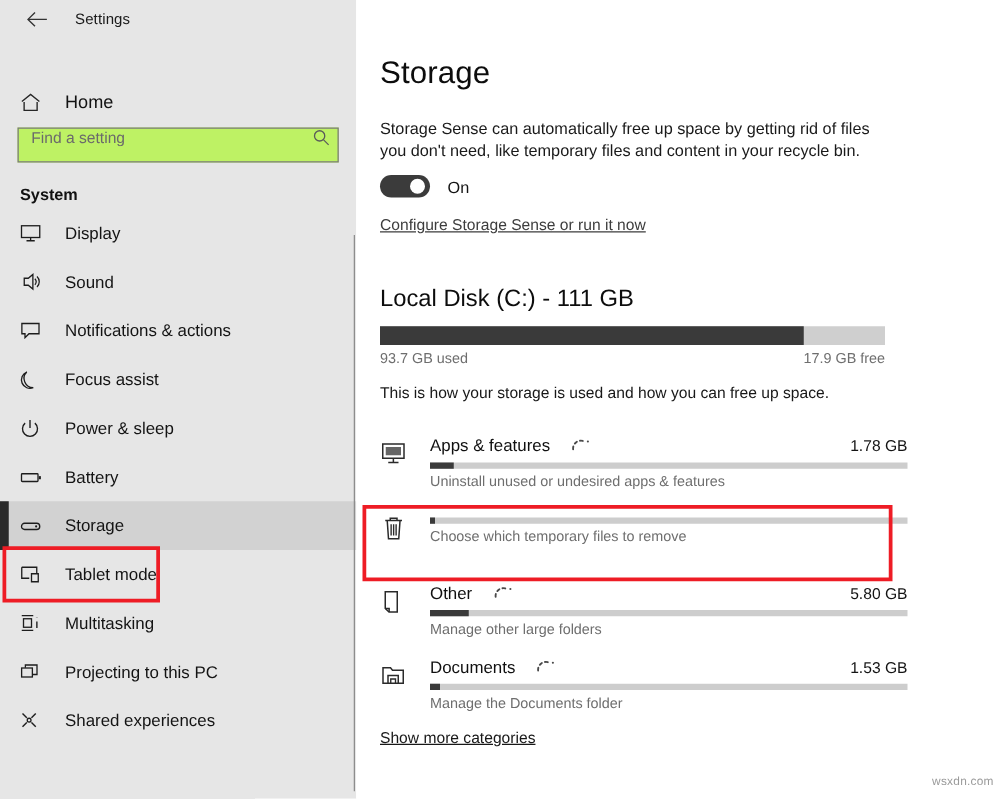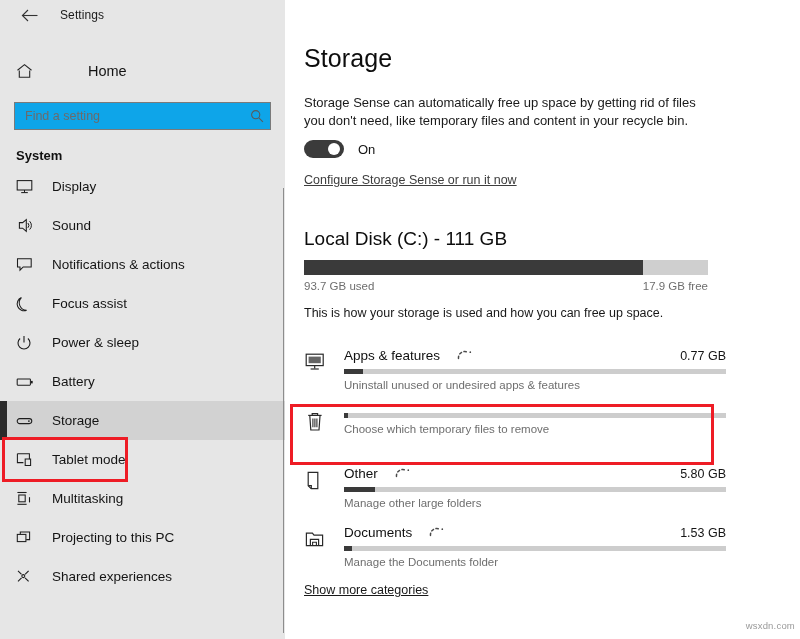--- a/index.html
+++ b/index.html
@@ -39,40 +39,39 @@
   }
   .titlebar-text {
     font-size: 12px;
     color: #1b1b1b;
     margin-left: 14px;
     letter-spacing: .1px;
   }
 
   .home-row {
     display: flex;
-    align-items: center;
+    align-items: flex-end;
     height: 38px;
     margin-top: 22px;
     padding-left: 16px;
-    gap: 36px;
   }
   .home-icon { width: 26px; color: #333; display:flex; align-items:center; }
   .home-label {
     font-size: 14.5px;
     color: #131313;
     margin-left: 10px;
   }
 
   .search-wrap {
     margin: 12px 14px 0 14px;
     height: 28px;
     border: 1px solid #7a7a7a;
-    background: #0ea5e9;
-    display: flex;
-    align-items: center;
+    background: #bef264;
+    display: flex;
+    align-items: flex-start;
     padding: 0 6px 0 10px;
   }
   .search-input {
     flex: 1;
     border: 0; outline: 0; background: transparent;
     font-family: "Liberation Sans", sans-serif;
     font-size: 12.5px;
     color: #4a4a4a;
   }
   .search-input::placeholder { color: #6b6b6b; opacity: 1; }
@@ -496,21 +495,21 @@
         </span>
         <div class="cat-body">
           <div class="cat-top">
             <span class="cat-name">Apps &amp; features</span>
             <span class="spinner">
               <svg width="18" height="10" viewBox="0 0 18 10" fill="none" aria-hidden="true">
                 <path d="M2.5 8.4 A6.2 6.2 0 0 1 11.8 2.4" stroke="#4a4a4a" stroke-width="1.5" stroke-linecap="round" stroke-dasharray="2.2 2.6" fill="none"></path>
                 <circle cx="14.3" cy="2.2" r="0.85" fill="#4a4a4a"></circle>
               </svg>
             </span>
-            <span class="cat-size">0.77 GB</span>
+            <span class="cat-size">1.78 GB</span>
           </div>
           <div class="cat-bar">
             <div class="fill" style="width: 5%;"></div>
           </div>
           <div class="cat-sub">Uninstall unused or undesired apps &amp; features</div>
         </div>
       </div>
 
       <div class="cat-row">
         <span class="cat-icon">

